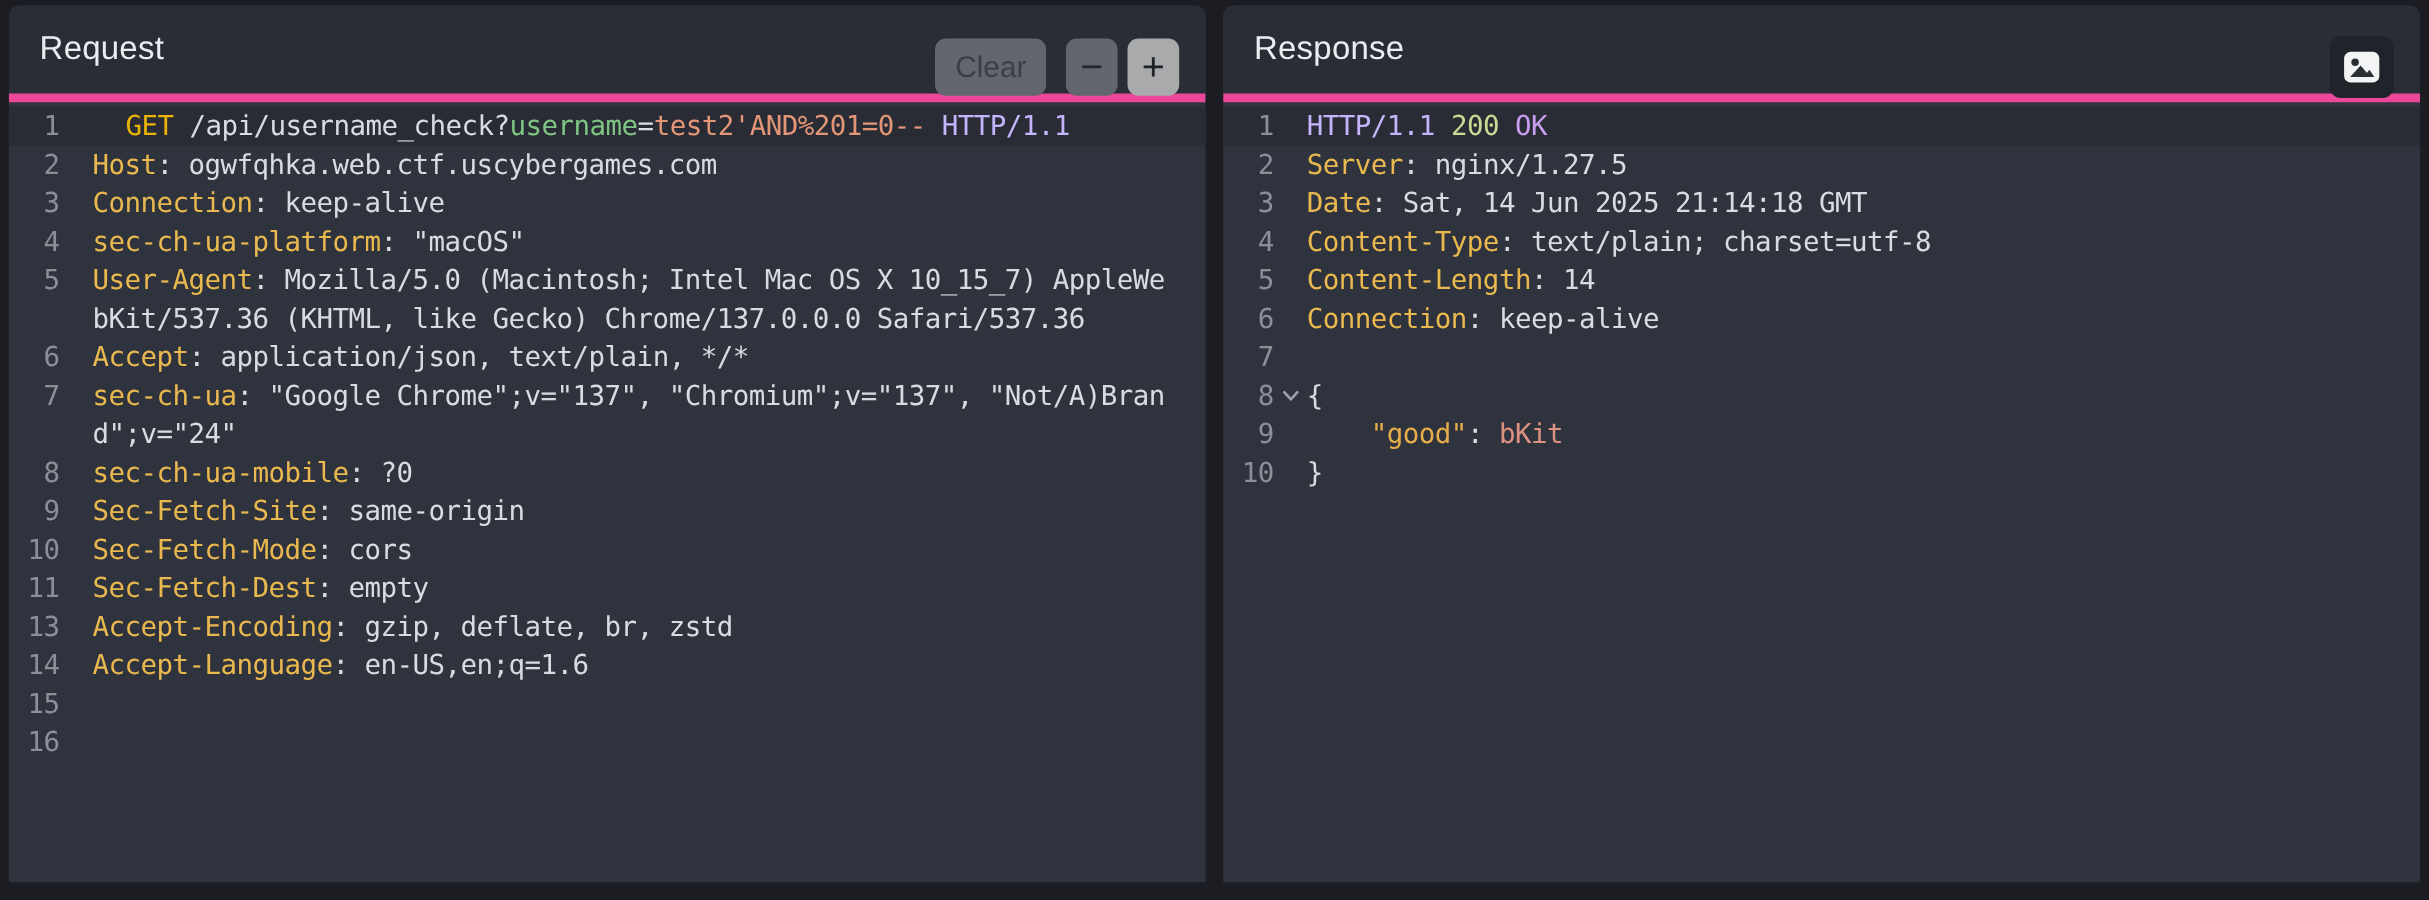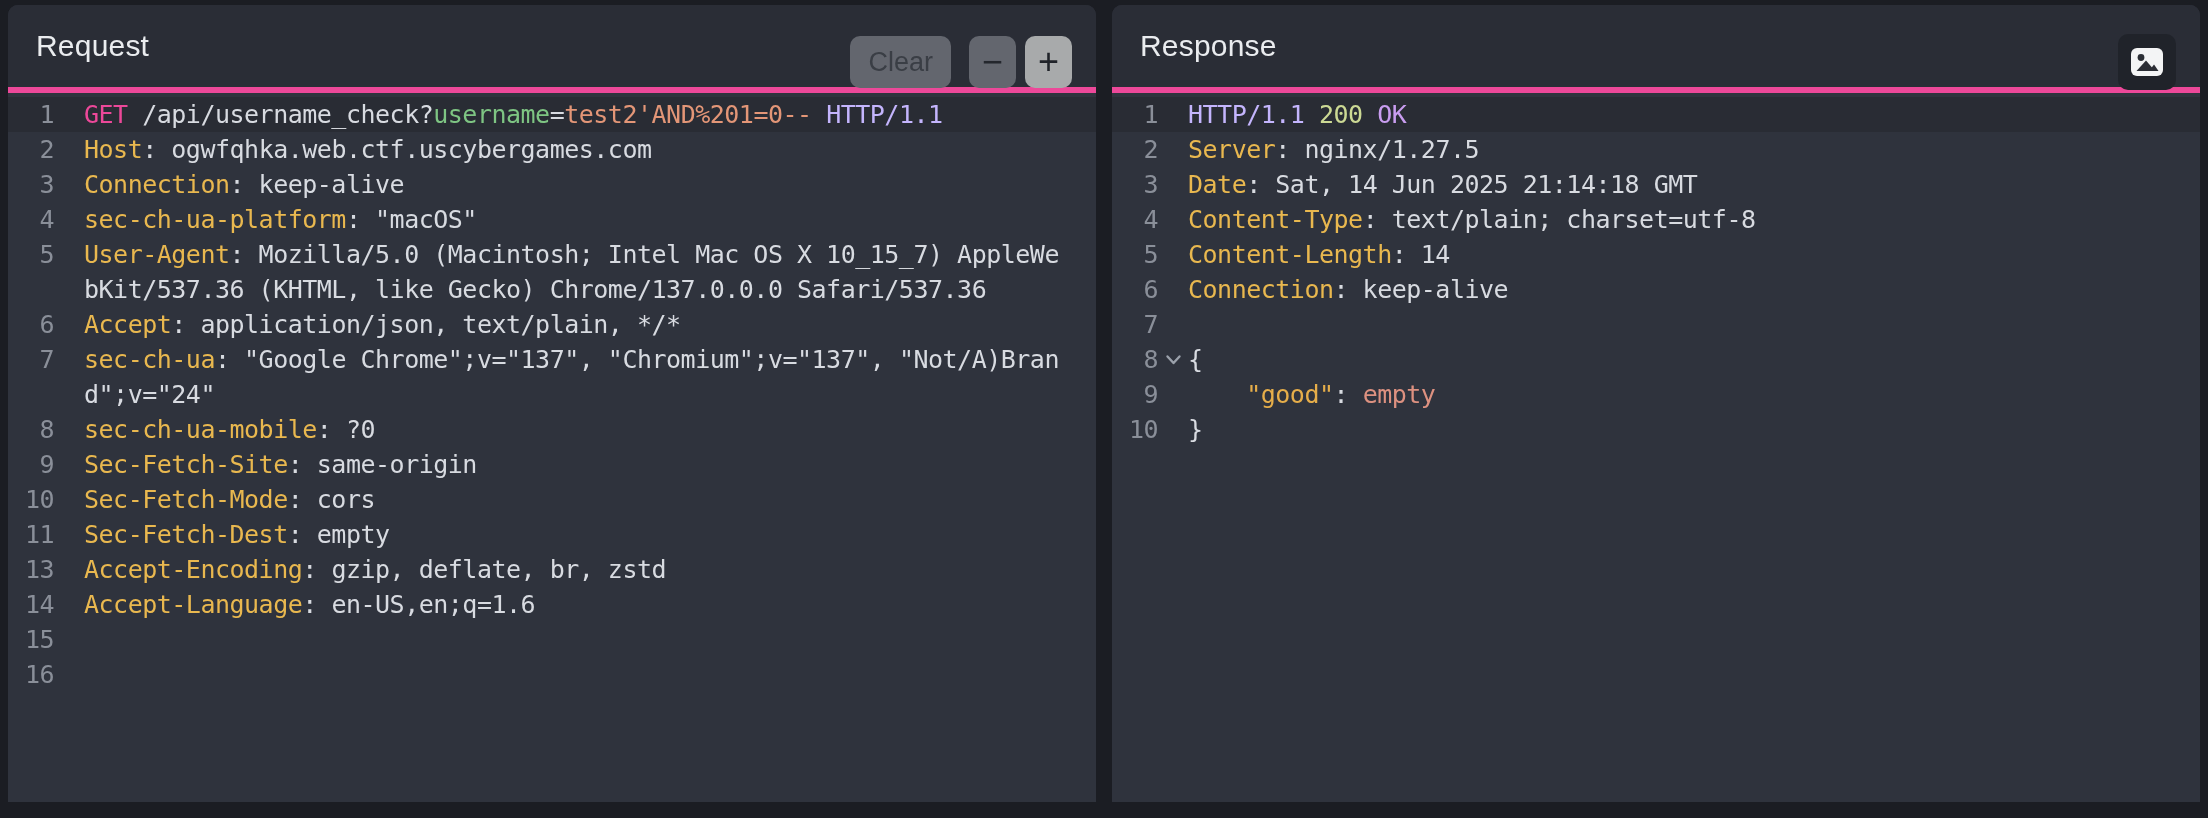--- a/index.html
+++ b/index.html
@@ -1,36 +1,36 @@
 <!DOCTYPE html>
 <html><head>
 <meta charset="utf-8">
 <style>
   html,body{margin:0;padding:0;background:#1b1d23;width:2208px;height:818px;overflow:hidden;}
   .page{position:relative;width:2208px;height:818px;font-family:"Liberation Sans",sans-serif;}
   .panel{position:absolute;top:5px;width:1088px;height:797px;border-radius:10px 10px 0 0;overflow:hidden;background:#2f333d;}
   .panel.req{left:8px;}
   .panel.res{left:1112px;}
-  .panel header{height:88px;background:#2a2d36;border-bottom:6px solid #ec4899;display:flex;align-items:center;padding:0 24px 0 28px;box-sizing:border-box;}
+  .panel header{height:88px;background:#2a2d36;border-bottom:8px solid #ec4899;display:flex;align-items:center;padding:0 24px 0 28px;box-sizing:border-box;}
   .panel header h2{margin:0;font-size:30px;font-weight:400;color:#eaecef;letter-spacing:.2px;}
   .toolbar{margin-left:auto;display:flex;align-items:center;margin-top:32px;}
   .btn{height:52px;border:none;border-radius:10px;font-family:"Liberation Sans",sans-serif;cursor:pointer;display:flex;align-items:center;justify-content:center;}
   .btn-clear{min-width:92px;padding:0 18px;background:#63666e;color:#3a3e45;font-size:27px;margin-right:18px;}
   .btn-sq{width:47px;font-size:36px;line-height:1;}
   .btn-minus{background:#63666e;color:#24272d;margin-right:9px;}
   .btn-plus{background:#a8aaab;color:#202329;}
   .icon-btn{width:58px;height:56px;border:none;border-radius:10px;background:#20232a;display:flex;align-items:center;justify-content:center;cursor:pointer;}
   .editor{height:703px;padding-top:4px;box-sizing:border-box;overflow:hidden;cursor:text;
           font-family:"DejaVu Sans Mono","Liberation Mono",monospace;font-size:25px;letter-spacing:-0.5px;}
   .row{display:flex;align-items:flex-start;line-height:35px;height:35px;white-space:pre;}
   .row.hl{background:#292c34;}
   .ln{width:46px;flex:0 0 46px;text-align:right;color:#8a8f99;user-select:none;}
   .fold{width:30px;flex:0 0 30px;display:flex;align-items:center;justify-content:center;height:35px;}
   .code{flex:1;color:#d8dbe1;overflow:hidden;}
-  .tk-method{color:#ec4899;}
+  .tk-method{color:#eab308;margin-left:30px;}
   .tk-plain{color:#d8dbe1;}
   .tk-param{color:#7ec583;}
   .tk-payload{color:#e39677;}
   .tk-proto{color:#c4b5fd;}
   .tk-status{color:#ccd994;}
   .tk-ok{color:#c99df0;}
   .tk-header{color:#e9b84f;}
   .tk-jsonkey{color:#e6ae4a;}
   .tk-boolean{color:#dd9180;}
 </style>
@@ -87,18 +87,18 @@
         <div class="row hl"><span class="ln">1</span><span class="fold"></span><span class="code"><span class="tk-proto">HTTP/1.1</span><span class="tk-plain"> </span><span class="tk-status">200</span><span class="tk-plain"> </span><span class="tk-ok">OK</span></span></div>
         <div class="row"><span class="ln">2</span><span class="fold"></span><span class="code"><span class="tk-header">Server</span><span class="tk-plain">: nginx/1.27.5</span></span></div>
         <div class="row"><span class="ln">3</span><span class="fold"></span><span class="code"><span class="tk-header">Date</span><span class="tk-plain">: Sat, 14 Jun 2025 21:14:18 GMT</span></span></div>
         <div class="row"><span class="ln">4</span><span class="fold"></span><span class="code"><span class="tk-header">Content-Type</span><span class="tk-plain">: text/plain; charset=utf-8</span></span></div>
         <div class="row"><span class="ln">5</span><span class="fold"></span><span class="code"><span class="tk-header">Content-Length</span><span class="tk-plain">: 14</span></span></div>
         <div class="row"><span class="ln">6</span><span class="fold"></span><span class="code"><span class="tk-header">Connection</span><span class="tk-plain">: keep-alive</span></span></div>
         <div class="row"><span class="ln">7</span><span class="fold"></span><span class="code"></span></div>
         <div class="row"><span class="ln">8</span><span class="fold"><svg width="17" height="12" viewBox="0 0 17 12">
               <polyline points="2.5,2.5 8.5,9 14.5,2.5" fill="none" stroke="#9ba1ab" stroke-width="2.4" stroke-linecap="round" stroke-linejoin="round"></polyline>
             </svg></span><span class="code"><span class="tk-plain">{</span></span></div>
-        <div class="row"><span class="ln">9</span><span class="fold"></span><span class="code"><span class="tk-plain">    </span><span class="tk-jsonkey">"good"</span><span class="tk-plain">: </span><span class="tk-boolean">empty</span></span></div>
+        <div class="row"><span class="ln">9</span><span class="fold"></span><span class="code"><span class="tk-plain">    </span><span class="tk-jsonkey">"good"</span><span class="tk-plain">: </span><span class="tk-boolean">bKit</span></span></div>
         <div class="row"><span class="ln">10</span><span class="fold"></span><span class="code"><span class="tk-plain">}</span></span></div>
       </div>
   </section>
 
 </div>
 
 </body></html>

